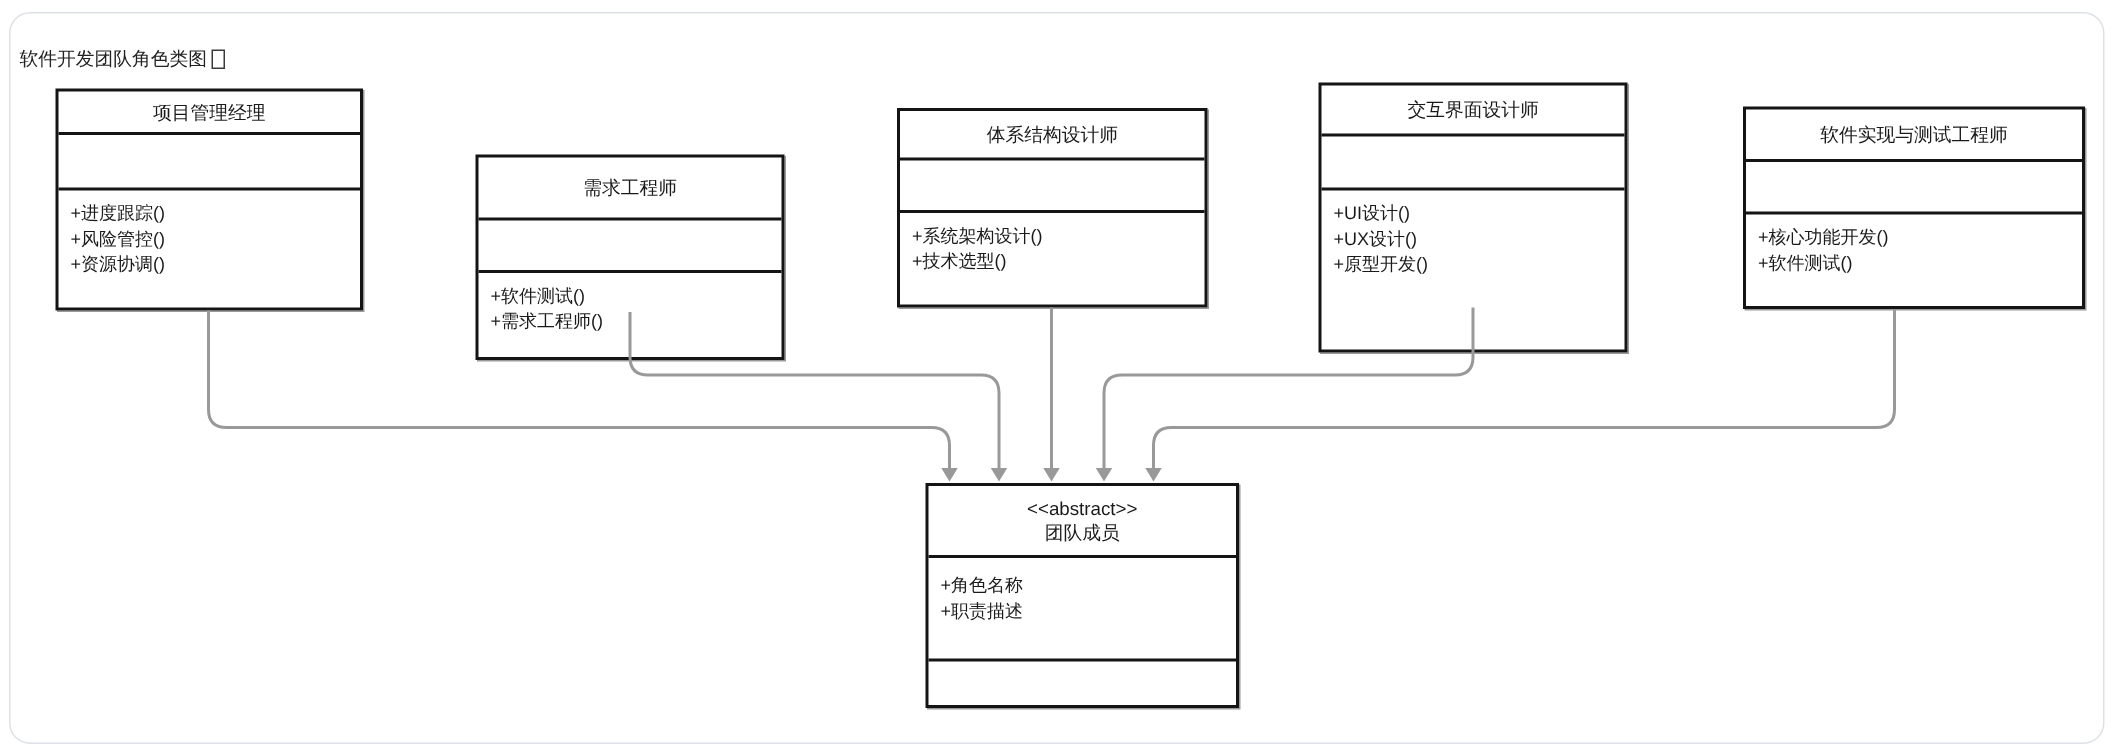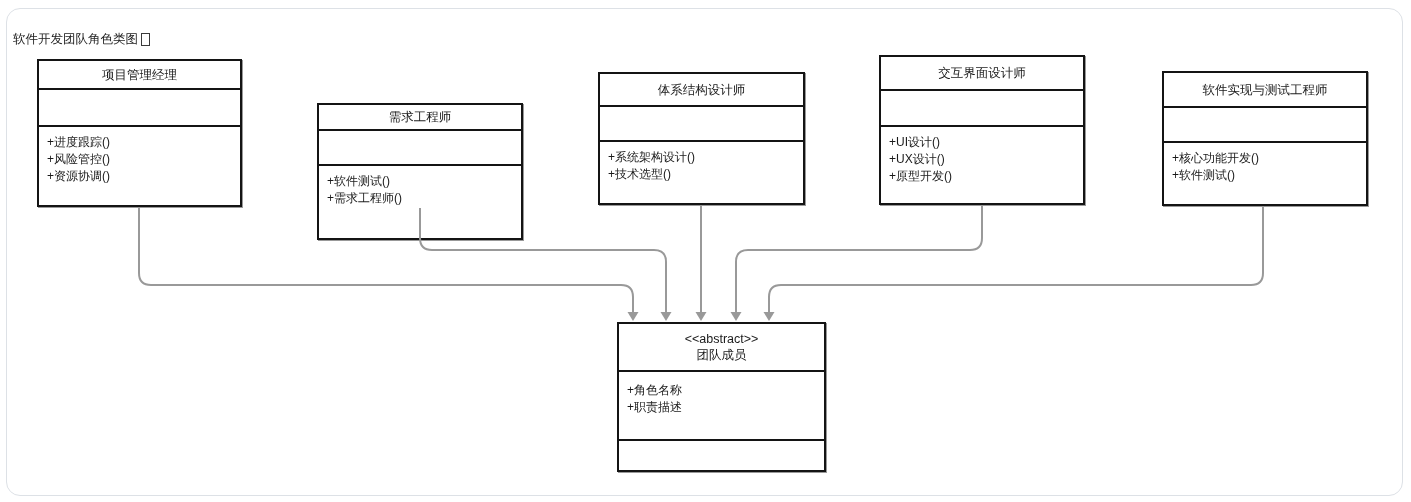--- a/index.html
+++ b/index.html
@@ -68,54 +68,54 @@
   </div>
   <div class="c-attrs" style="height:37px"></div>
   <div class="c-methods">
     <div>+进度跟踪()</div>
     <div>+风险管控()</div>
     <div>+资源协调()</div>
   </div>
 </div>
 
 <div class="uml-class" style="left:317px;top:103px;width:206px;height:137px">
-  <div class="c-name" style="height:26px">
+  <div class="c-name" style="height:42px">
     <span>需求工程师</span>
   </div>
   <div class="c-attrs" style="height:35px"></div>
   <div class="c-methods">
     <div>+软件测试()</div>
     <div>+需求工程师()</div>
   </div>
 </div>
 
 <div class="uml-class" style="left:598px;top:72px;width:207px;height:133px">
   <div class="c-name" style="height:33px">
     <span>体系结构设计师</span>
   </div>
   <div class="c-attrs" style="height:35px"></div>
   <div class="c-methods">
     <div>+系统架构设计()</div>
     <div>+技术选型()</div>
   </div>
 </div>
 
-<div class="uml-class" style="left:879px;top:55px;width:206px;height:150px">
+<div class="uml-class" style="left:879px;top:55px;width:206px;height:180px">
   <div class="c-name" style="height:34px">
     <span>交互界面设计师</span>
   </div>
   <div class="c-attrs" style="height:36px"></div>
   <div class="c-methods">
     <div>+UI设计()</div>
     <div>+UX设计()</div>
     <div>+原型开发()</div>
   </div>
 </div>
 
-<div class="uml-class" style="left:1162px;top:71px;width:206px;height:135px">
+<div class="uml-class" style="left:1162px;top:71px;width:228px;height:135px">
   <div class="c-name" style="height:35px">
     <span>软件实现与测试工程师</span>
   </div>
   <div class="c-attrs" style="height:35px"></div>
   <div class="c-methods">
     <div>+核心功能开发()</div>
     <div>+软件测试()</div>
   </div>
 </div>
 

